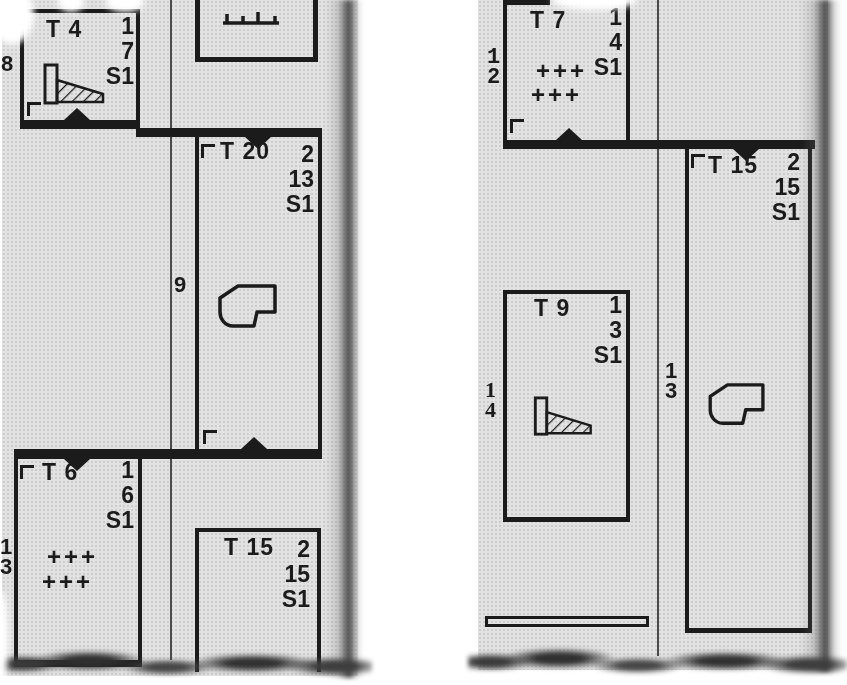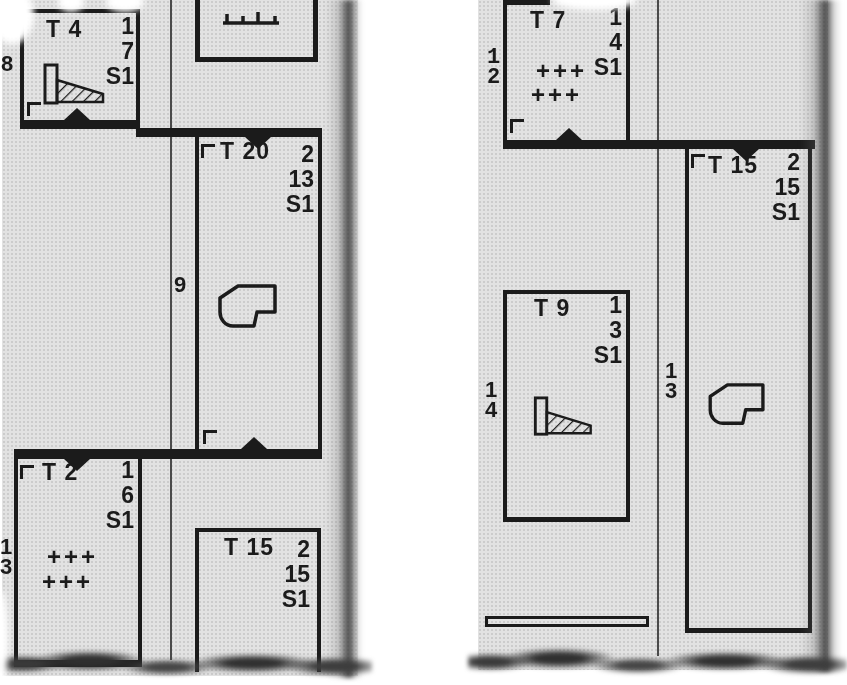--- a/index.html
+++ b/index.html
@@ -112,21 +112,21 @@
   <svg class="icon" style="left:216px;top:283px;" width="66" height="48" viewBox="0 0 66 48">
     <path d="M22 3 H59 V29 H41 L38 43 H17 C9 43 4 36 4 29 V15 Z" fill="none" stroke="#1b1b1b" stroke-width="3.5" stroke-linejoin="round"></path>
   </svg>
   <div class="corner" style="left:203px;top:430px;"></div>
   <div class="tri-up" style="left:241px;top:437px;"></div>
 
   <div class="wall" style="left:14px;top:449px;width:308px;height:10px;"></div>
   <div class="box" style="left:14px;top:455px;width:128px;height:212px;border-top:none;border-bottom-width:7px;"></div>
   <div class="tri-down" style="left:64px;top:459px;"></div>
   <div class="corner" style="left:20px;top:465px;"></div>
-  <div class="title" style="left:42px;top:460px;">T 2</div>
+  <div class="title" style="left:42px;top:460px;">T 6</div>
   <div class="stack" style="left:92px;top:458px;width:42px;">
     <span>1</span>
     <span>6</span>
     <span>S1</span>
   </div>
   <div class="plus" style="left:47px;top:545px;">+++</div>
   <div class="plus" style="left:42px;top:570px;">+++</div>
 
   <div class="box" style="left:195px;top:528px;width:126px;height:144px;border-bottom:none;"></div>
   <div class="title" style="left:224px;top:535px;">T 15</div>
@@ -183,21 +183,21 @@
   </div>
   <svg class="icon" style="left:532px;top:396px;" width="62" height="42" viewBox="0 0 64 44">
     <defs>
         <pattern id="h2" width="8" height="8" patternUnits="userSpaceOnUse" patternTransform="rotate(45)">
       <line x1="0" y1="0" x2="0" y2="8" stroke="#1b1b1b" stroke-width="2.5"></line>
         </pattern>
       </defs>
     <rect x="3" y="2" width="12" height="38" fill="none" stroke="#1b1b1b" stroke-width="3"></rect>
     <path d="M15 17 L61 31 L61 39 L15 39 Z" fill="url(#h2)" stroke="#1b1b1b" stroke-width="2.5"></path>
   </svg>
-  <div class="aisle-num" style="left:485px;top:380px;">14</div>
+  <div class="aisle-num" style="left:485px;top:380px;font-family:Liberation Serif, serif;">14</div>
 
   <div class="bench" style="left:485px;top:616px;width:164px;height:11px;"></div>
 </div>
 
 <div class="group">
   <div class="torn-r" style="left:326px;width:42px;height:678px;"></div>
   <div class="torn-b" style="left:0;top:644px;width:372px;height:40px;"></div>
   <div class="torn-r" style="left:800px;width:47px;height:672px;"></div>
   <div class="torn-b" style="left:468px;top:640px;width:379px;height:44px;"></div>
   <div class="notch" style="left:-10px;top:-14px;width:44px;height:58px;"></div>

